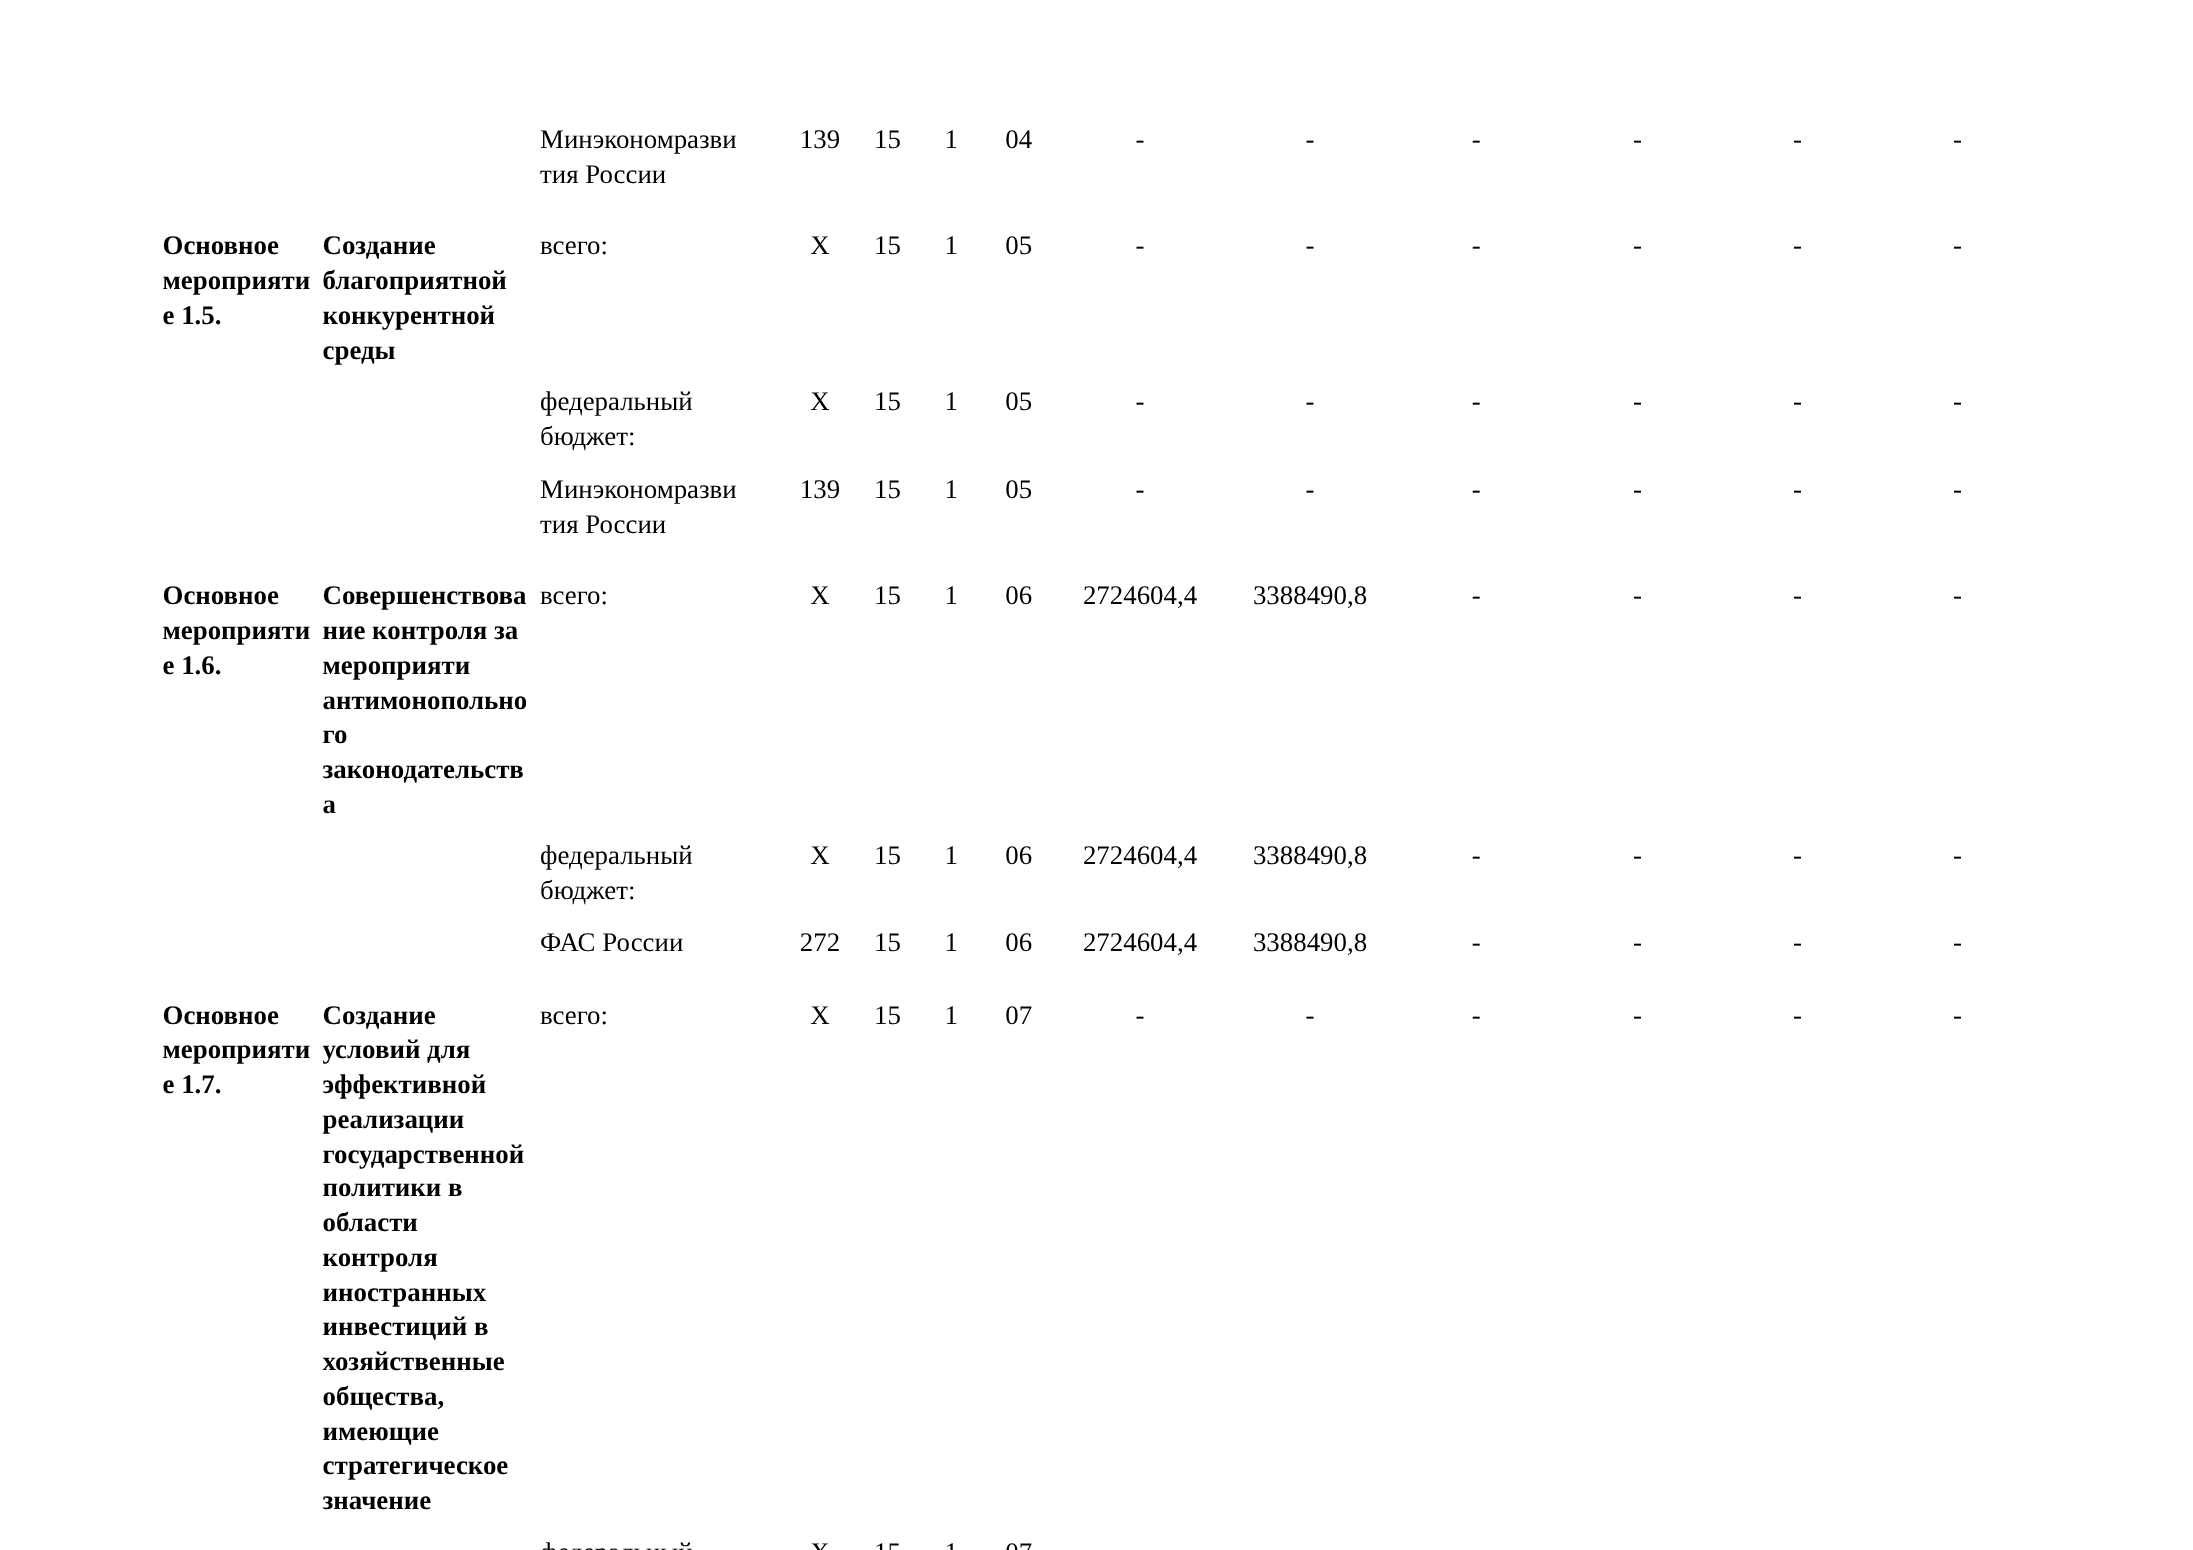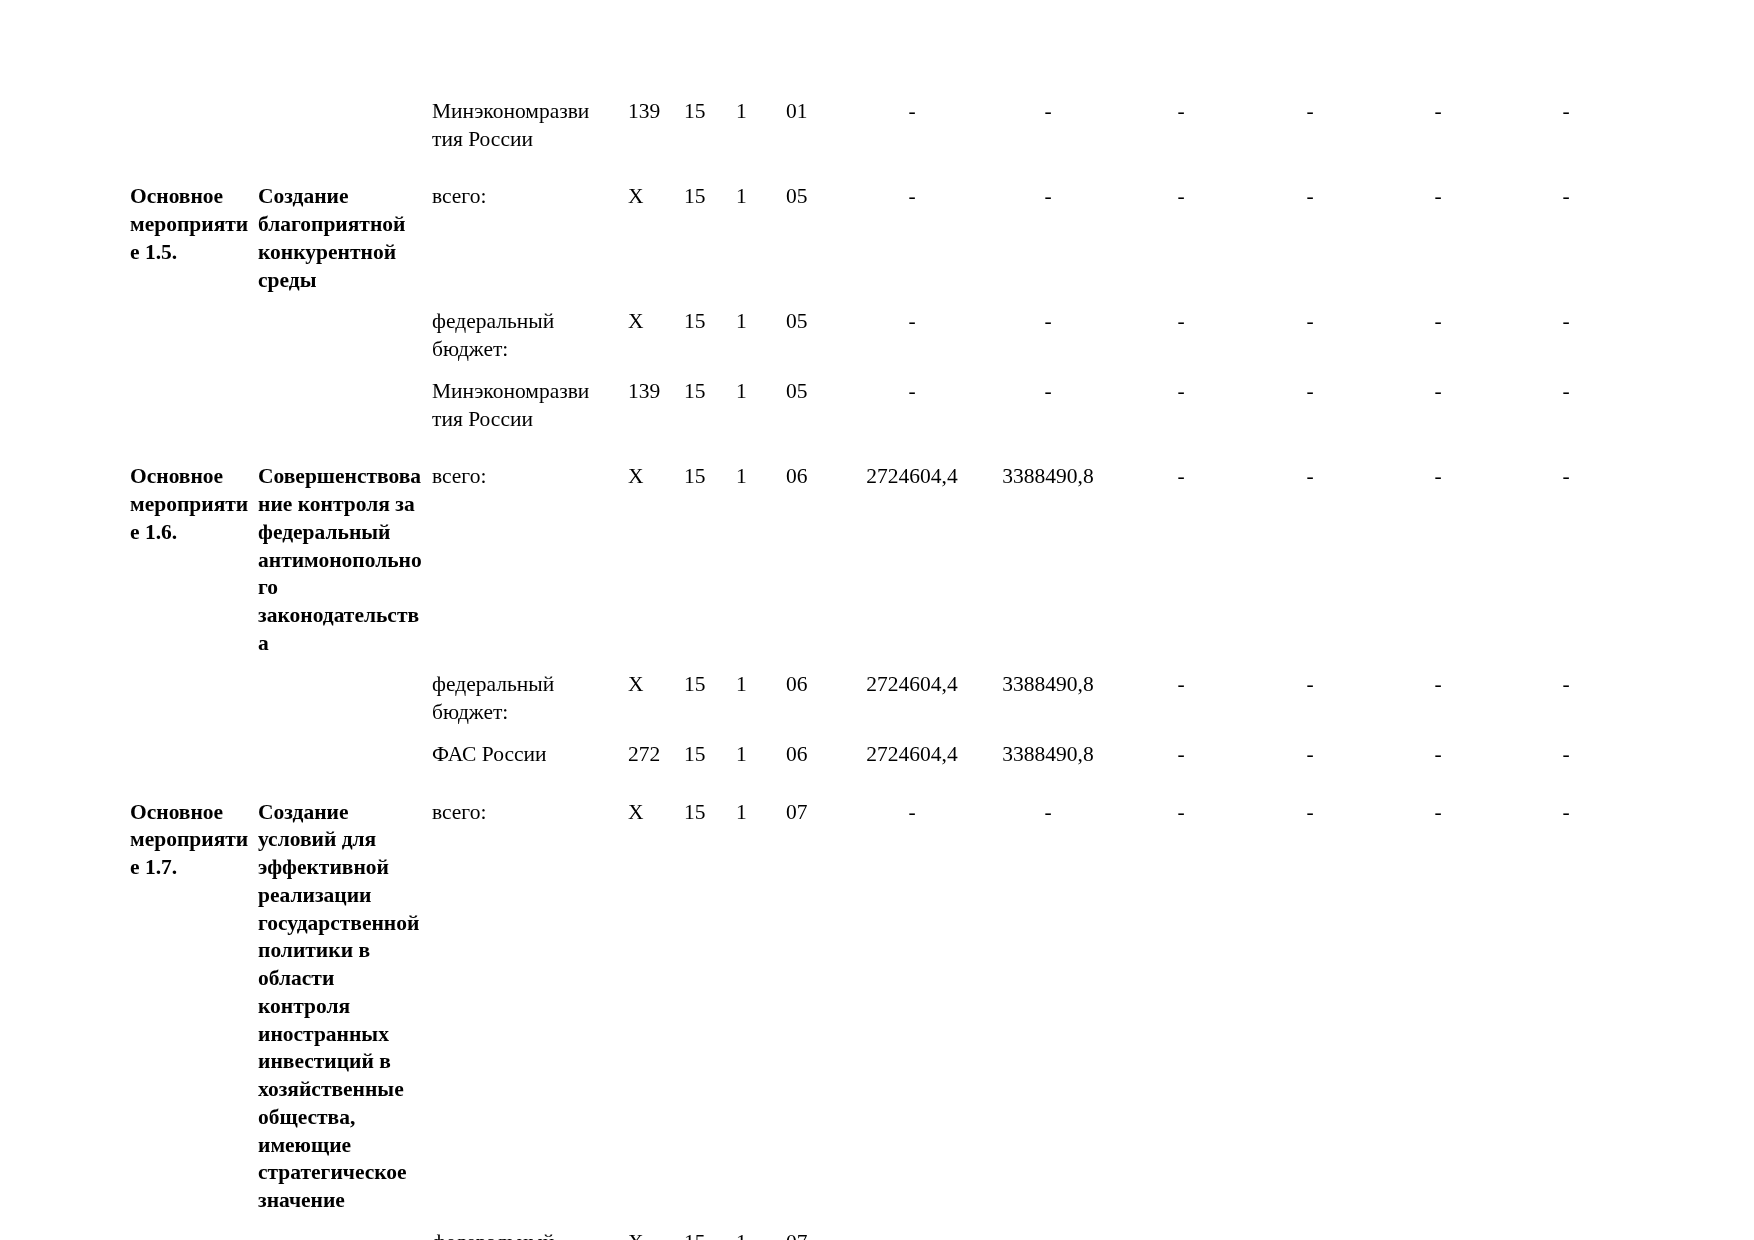--- a/index.html
+++ b/index.html
@@ -54,21 +54,21 @@
   col.c-v8        { width: 106px; }
 
   .cell-measure, .cell-desc {
     padding-right: 8px;
     font-weight: bold;
   }
   .cell-source {
     padding-right: 6px;
   }
   .cell-code {
-    text-align: left;
+    text-align: center;
     white-space: nowrap;
   }
   .cell-val {
     text-align: center;
     white-space: nowrap;
   }
   .cell-val.dash,
   .cell-code.dash {
     text-align: center;
   }
@@ -119,21 +119,21 @@
           <td class="cell-code">
             <span class="block-text">139</span>
           </td>
           <td class="cell-code">
             <span class="block-text">15</span>
           </td>
           <td class="cell-code">
             <span class="block-text">1</span>
           </td>
           <td class="cell-code">
-            <span class="block-text">01</span>
+            <span class="block-text">04</span>
           </td>
           <td class="cell-val dash">
             <span class="block-text">-</span>
           </td>
           <td class="cell-val dash">
             <span class="block-text">-</span>
           </td>
           <td class="cell-val dash">
             <span class="block-text">-</span>
           </td>
@@ -303,21 +303,21 @@
         </tr>
         <tr class="rowgap-sm">
           <td class="cell-measure">
             <span class="block-text">Основное
 мероприяти
 е 1.6.</span>
           </td>
           <td class="cell-desc">
             <span class="block-text">Совершенствова
 ние контроля за
-федеральный
+мероприяти
 антимонопольно
 го
 законодательств
 а</span>
           </td>
           <td class="cell-source">
             <span class="block-text">всего:</span>
           </td>
           <td class="cell-code">
             <span class="block-text">X</span>

